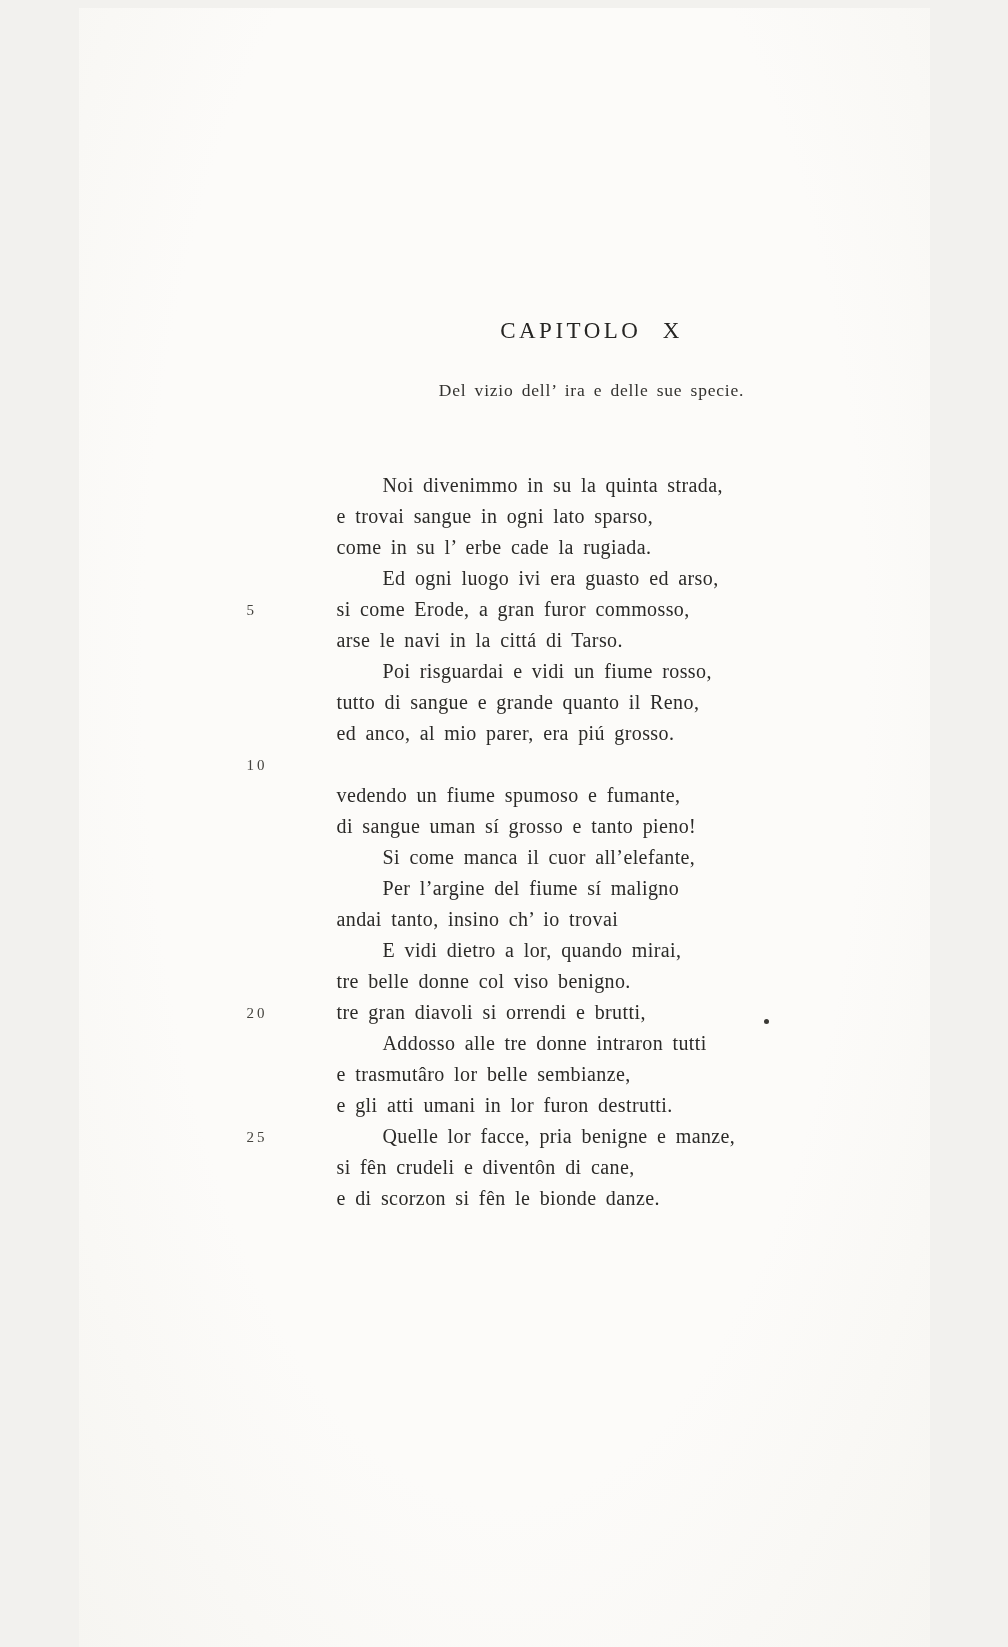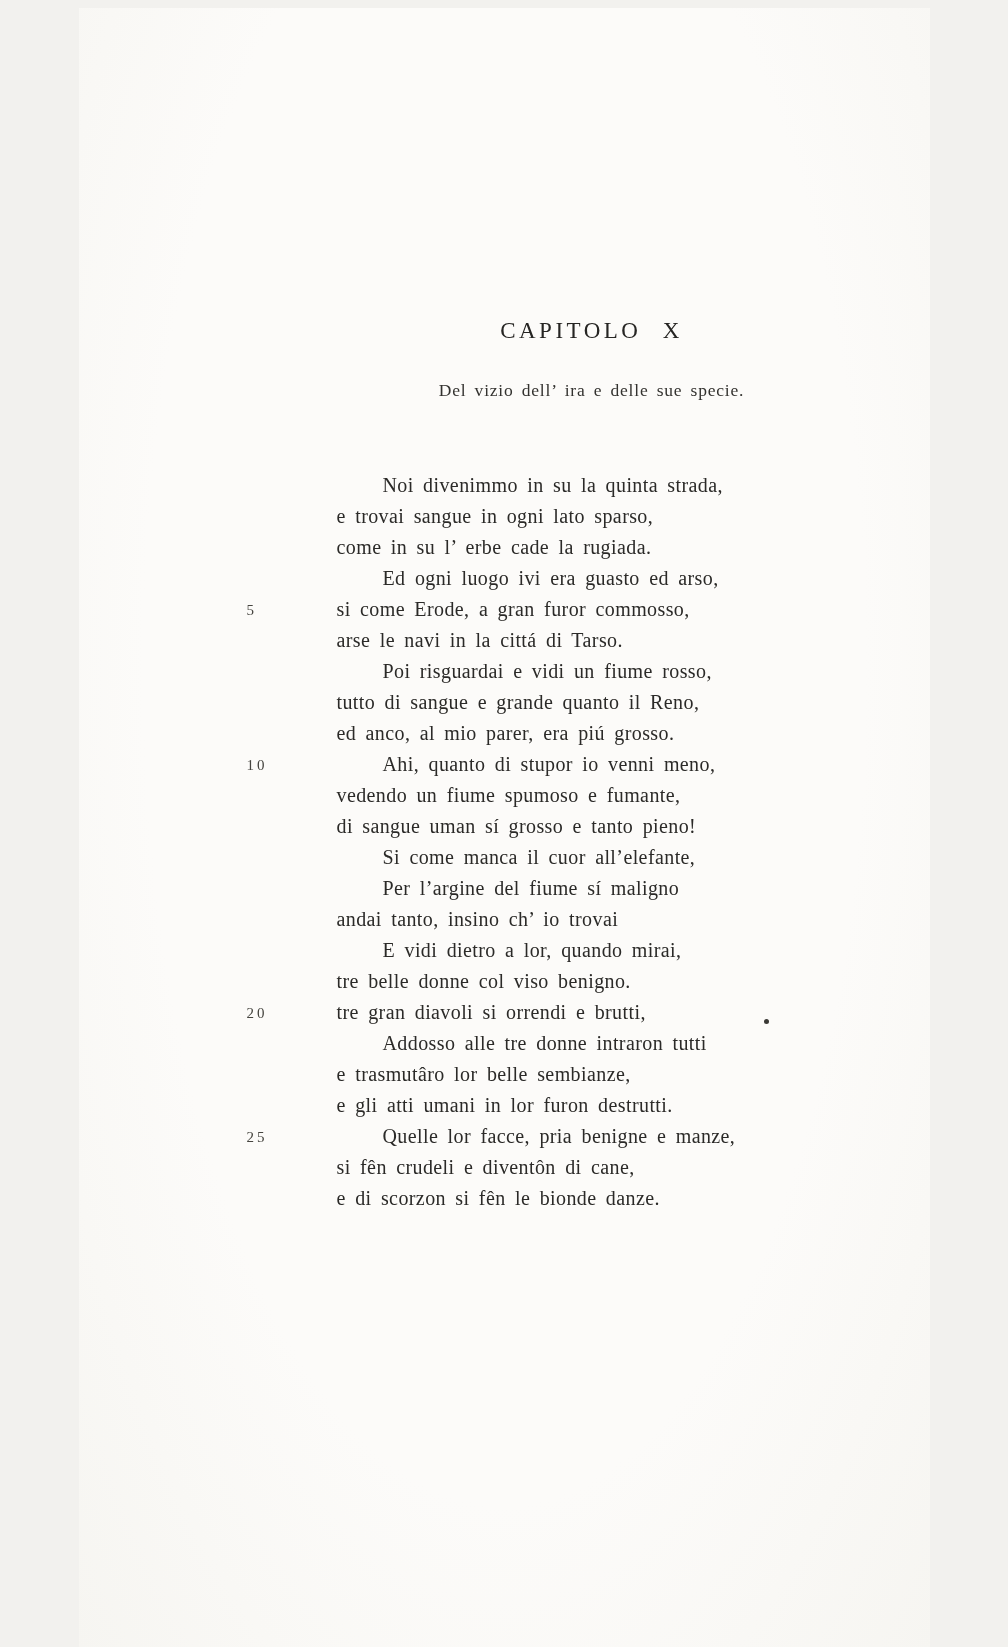--- a/index.html
+++ b/index.html
@@ -123,21 +123,20 @@
       <div class="poem-row">
         <span class="line-number"></span>
         <span class="line-text">tutto di sangue e grande quanto il Reno,</span>
       </div>
       <div class="poem-row">
         <span class="line-number"></span>
         <span class="line-text">ed anco, al mio parer, era piú grosso.</span>
       </div>
       <div class="poem-row">
         <span class="line-number">10</span>
-        <span class="line-text indent">Ahi, quanto di stupor io venni meno,</span>
       </div>
       <div class="poem-row">
         <span class="line-number"></span>
         <span class="line-text">vedendo un fiume spumoso e fumante,</span>
       </div>
       <div class="poem-row">
         <span class="line-number"></span>
         <span class="line-text">di sangue uman sí grosso e tanto pieno!</span>
       </div>
       <div class="poem-row">

